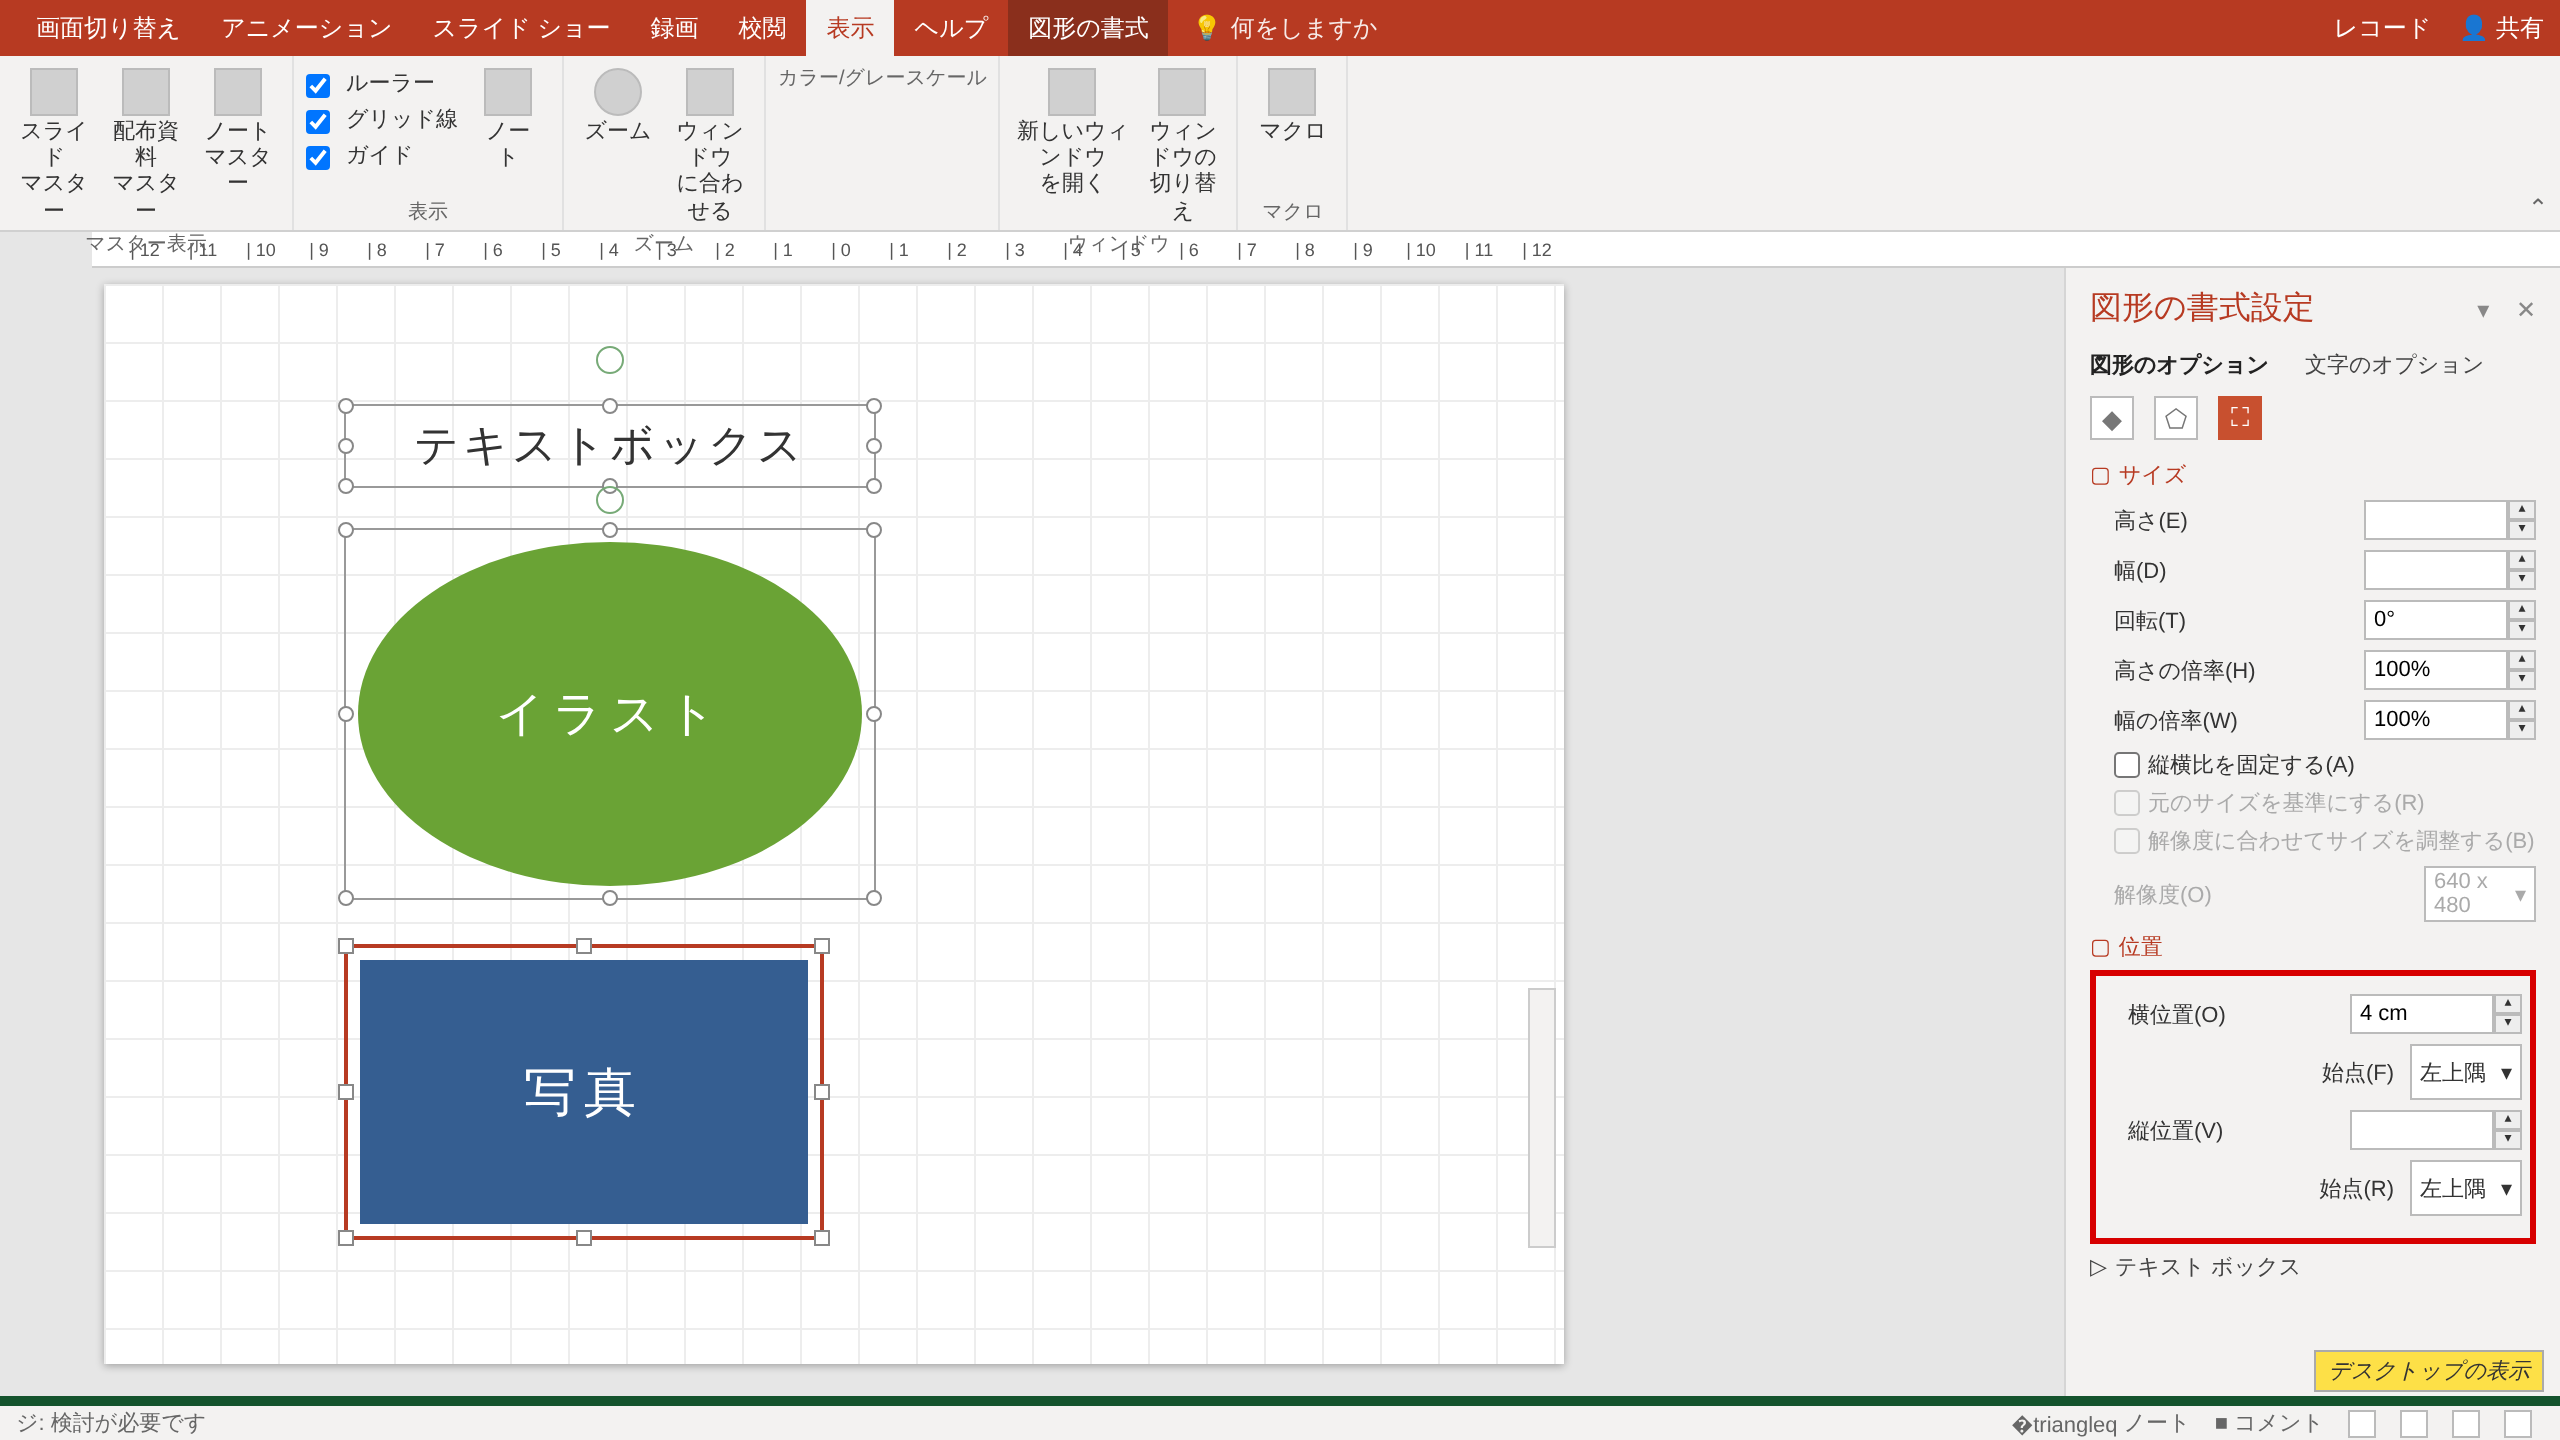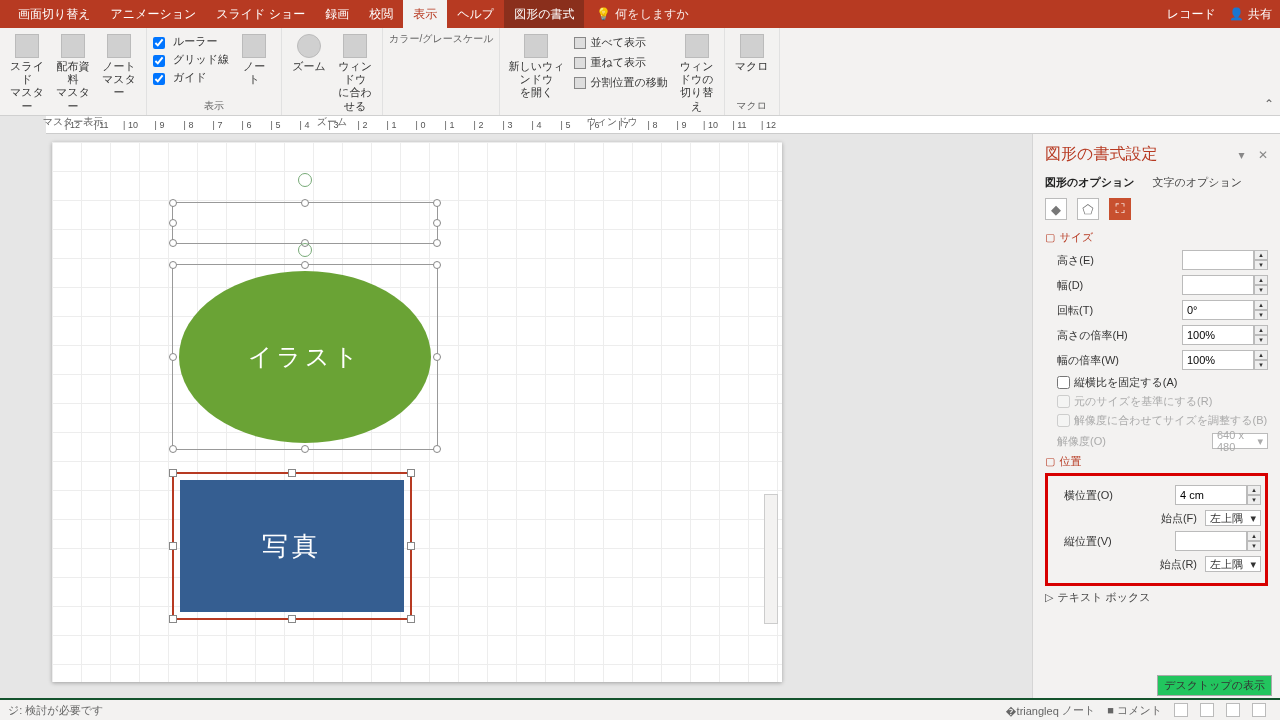--- a/index.html
+++ b/index.html
@@ -57,30 +57,30 @@
 .icon-row { display: flex; gap: 10px; margin-bottom: 10px; }
 .irow-ic { width: 22px; height: 22px; border: 1px solid #bbb; background:#fff; display:flex; align-items:center; justify-content:center; color:#777; font-size:13px; }
 .irow-ic.on { background: #c8502f; border-color:#c8502f; color:#fff; }
 .sect-h { color: #b73a22; font-size: 11px; margin: 4px 0; display:flex; gap:4px; align-items:center; cursor:pointer; }
 .sect-h.collapsed { color:#444; }
 .prop { display:flex; justify-content: space-between; align-items:center; font-size: 11px; margin: 5px 0 5px 12px; }
 .prop input[type=text] { width: 72px; height: 20px; border:1px solid #bbb; padding: 0 4px; font-size:11px; }
 .spin { position: relative; display:flex; }
 .spin .btns { width:14px; display:flex; flex-direction:column; }
 .spin .btns span { height:10px; border:1px solid #bbb; background:#eee; font-size:7px; text-align:center; line-height:8px; cursor:pointer;}
-.combo { width: 56px; height:16px; border:1px solid #bbb; background:#fff; font-size:11px; display:flex; align-items:center; padding:0 4px; justify-content:space-between; }
+.combo { width: 56px; height:28px; border:1px solid #bbb; background:#fff; font-size:11px; display:flex; align-items:center; padding:0 4px; justify-content:space-between; }
 .pos-block { border: 3px solid #d70000; padding: 4px 4px 6px 4px; margin-top:4px; }
 .disabled { color:#aaa; }
 .chkln { display:flex; gap:4px; align-items:center; font-size:11px; margin:4px 0 4px 12px; }
 
-.statusbar { height: 22px; background: #f3f2f1; border-top: 2px solid #14532d; display: flex; align-items: center; padding: 0 8px; font-size: 11px; color:#666;}
+.statusbar { height: 22px; background: #f3f2f1; border-top: 5px solid #14532d; display: flex; align-items: center; padding: 0 8px; font-size: 11px; color:#666;}
 .statusbar .spacer { flex:1; }
 .sb-btn { padding: 0 6px; display:flex; align-items:center; gap:3px; cursor:pointer; }
 .sb-ic { width:14px; height:14px; border:1px solid #bbb; background:#fff; }
-.tooltip { position: absolute; right: 8px; bottom: 24px; background: #22c55e; border:1px solid #aaa; padding: 2px 6px; font-size: 11px; }
+.tooltip { position: absolute; right: 8px; bottom: 24px; background: #fde047; border:1px solid #aaa; padding: 2px 6px; font-size: 11px; font-style: italic; }
 .vbar { width: 14px; height: 130px; background:#f3f2f1; border:1px solid #ccc; position:absolute; right: 254px; top: 360px; }
 </style>
 </head>
 <body>
 
 <div class="titlebar">
   <div class="tabs">
     <div class="tab">画面切り替え</div>
     <div class="tab">アニメーション</div>
     <div class="tab">スライド ショー</div>
@@ -167,34 +167,20 @@
     <div class="group-label">カラー/グレースケール</div>
   </div>
 
   <div class="group">
     <div class="group-body">
       <div class="big-btn" style="width:60px">
           <div class="ic"></div>
           <span style="white-space:pre-line">新しいウィンドウ
 を開く</span>
         </div>
-      <div class="chk-col">
-        <div class="small-btn">
-            <span class="sq" style="background:#ddd;border:1px solid #888"></span>
-            <span>並べて表示</span>
-          </div>
-        <div class="small-btn">
-            <span class="sq" style="background:#ddd;border:1px solid #888"></span>
-            <span>重ねて表示</span>
-          </div>
-        <div class="small-btn">
-            <span class="sq" style="background:#ddd;border:1px solid #888"></span>
-            <span>分割位置の移動</span>
-          </div>
-      </div>
       <div class="big-btn">
           <div class="ic"></div>
           <span style="white-space:pre-line">ウィンドウの
 切り替え</span>
         </div>
     </div>
     <div class="group-label">ウィンドウ</div>
   </div>
 
   <div class="group">
@@ -237,20 +223,21 @@
     <span>| 12</span>
   </div>
 
 <div class="workspace">
   <div class="canvas-wrap">
     <div class="slide">
       <div class="grid"></div>
 
       <div class="shape-sel tb">
         <div class="rot" style="top:-30px"></div>
+        <span>テキストボックス</span>
         <div class="handle" style="left:-4px;top:-4px"></div>
           <div class="handle" style="right:-4px;top:-4px"></div>
         <div class="handle" style="left:-4px;bottom:-4px"></div>
           <div class="handle" style="right:-4px;bottom:-4px"></div>
         <div class="handle" style="left:50%;top:-4px;margin-left:-4px"></div>
           <div class="handle" style="left:50%;bottom:-4px;margin-left:-4px"></div>
         <div class="handle" style="top:50%;left:-4px;margin-top:-4px"></div>
           <div class="handle" style="top:50%;right:-4px;margin-top:-4px"></div>
       </div>
 

